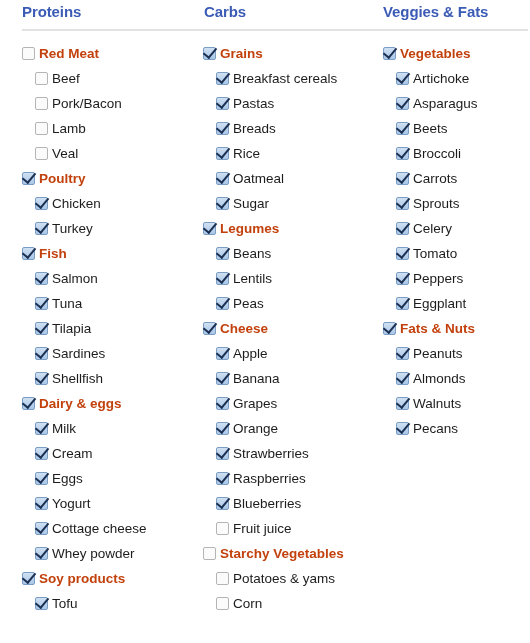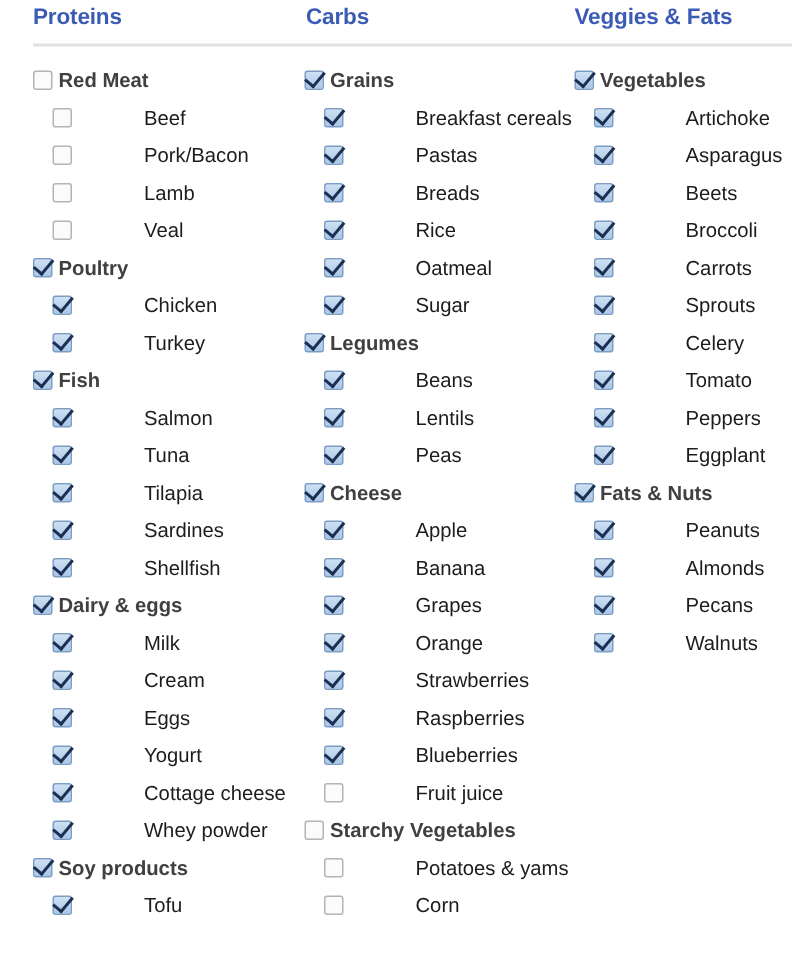--- a/index.html
+++ b/index.html
@@ -57,21 +57,21 @@
   .column.c0 { left: 22px; width: 178px; }
   .column.c1 { left: 203px; width: 178px; }
   .column.c2 { left: 383px; width: 145px; }
 
   .row {
     height: 25px;
     display: flex;
     align-items: center;
     white-space: nowrap;
   }
-  .row.child { padding-left: 13px; gap: 44px; }
+  .row.child { padding-left: 13px; }
 
   
   .cbox {
     position: relative;
     width: 13px;
     height: 13px;
     flex: 0 0 13px;
     margin-right: 4px;
     box-sizing: border-box;
     border: 1px solid #b4b4b4;
@@ -94,21 +94,21 @@
     transform: rotate(40deg);
   }
 
   .lbl {
     font-size: 13.5px;
     color: #1c1c1c;
     line-height: 1;
   }
   .row.parent .lbl {
     font-weight: bold;
-    color: #404040;
+    color: #c2410c;
   }
 </style>
 </head>
 <body>
 
 <div class="header-row">
   <div class="col-title c0">Proteins</div>
   <div class="col-title c1">Carbs</div>
   <div class="col-title c2">Veggies &amp; Fats</div>
   <div class="header-rule"></div>
@@ -355,20 +355,20 @@
       <div class="row child">
         <span class="cbox checked"></span>
         <span class="lbl">Peanuts</span>
       </div>
       <div class="row child">
         <span class="cbox checked"></span>
         <span class="lbl">Almonds</span>
       </div>
       <div class="row child">
         <span class="cbox checked"></span>
+        <span class="lbl">Walnuts</span>
+      </div>
+      <div class="row child">
+        <span class="cbox checked"></span>
         <span class="lbl">Pecans</span>
-      </div>
-      <div class="row child">
-        <span class="cbox checked"></span>
-        <span class="lbl">Walnuts</span>
       </div>
     </div>
 </div>
 
 </body></html>

